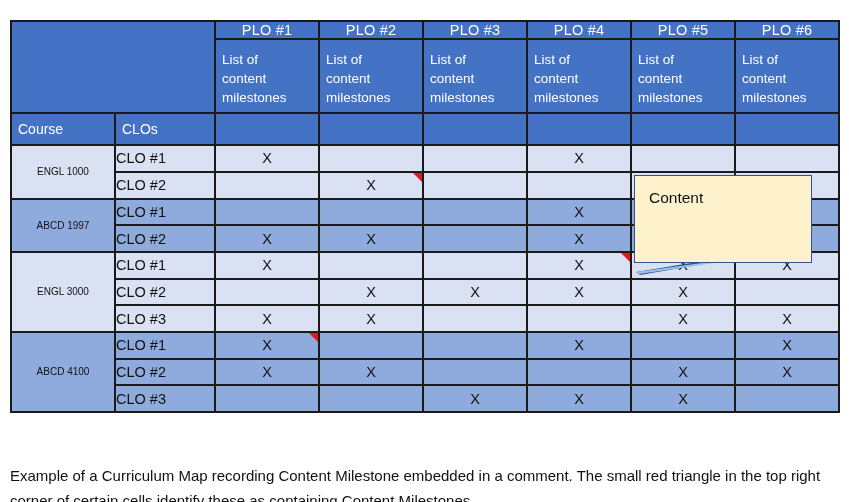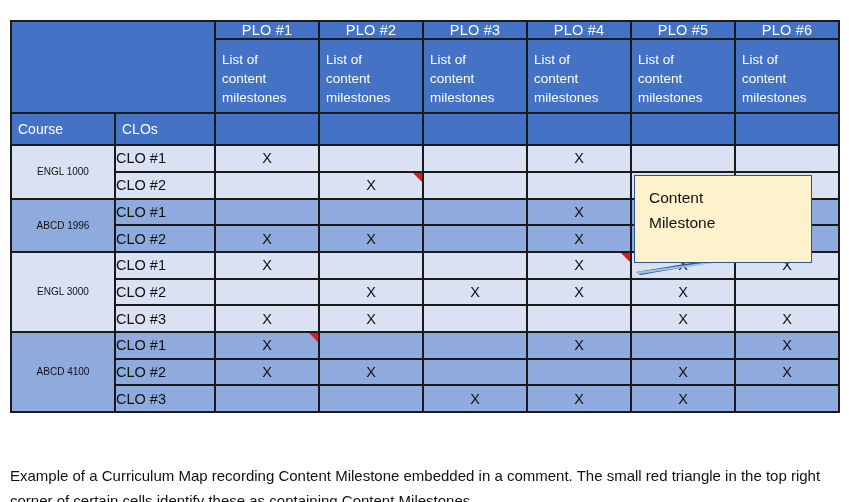--- a/index.html
+++ b/index.html
@@ -221,21 +221,21 @@
         <tr class="data">
           <td class="clo-cell tone-light">CLO #2</td>
           <td class="mark-cell tone-light"><span></span></td>
           <td class="mark-cell tone-light"><span>X</span><span class="comment-flag"></span></td>
           <td class="mark-cell tone-light"><span></span></td>
           <td class="mark-cell tone-light"><span></span></td>
           <td class="mark-cell tone-light"><span></span></td>
           <td class="mark-cell tone-light"><span></span></td>
         </tr>
         <tr class="data">
-          <td class="course-cell tone-dark" rowspan="2">ABCD 1996</td>
+          <td class="course-cell tone-dark" rowspan="2">ABCD 1997</td>
           <td class="clo-cell tone-dark">CLO #1</td>
           <td class="mark-cell tone-dark"><span></span></td>
           <td class="mark-cell tone-dark"><span></span></td>
           <td class="mark-cell tone-dark"><span></span></td>
           <td class="mark-cell tone-dark"><span>X</span></td>
           <td class="mark-cell tone-dark"><span></span></td>
           <td class="mark-cell tone-dark"><span></span></td>
         </tr>
         <tr class="data">
           <td class="clo-cell tone-dark">CLO #2</td>
@@ -305,18 +305,17 @@
       </tbody>
   </table>
 
   <svg id="callout-leader" viewBox="0 0 120 22" preserveAspectRatio="none">
     <polygon points="14,16 112,0 116,2 18,19" fill="#31538f"></polygon>
     <polygon points="14,16 110,3 113,4 17,18" fill="#9dc3e6"></polygon>
   </svg>
 
   <div id="callout">
     <span class="cline">Content</span>
-    <span class="cline">Milestone</span>
   </div>
 
 </div>
 
 <div id="caption">Example of a Curriculum Map recording Content Milestone embedded in a comment. The small red triangle in the top right corner of certain cells identify these as containing Content Milestones.</div>
 
 </body></html>

